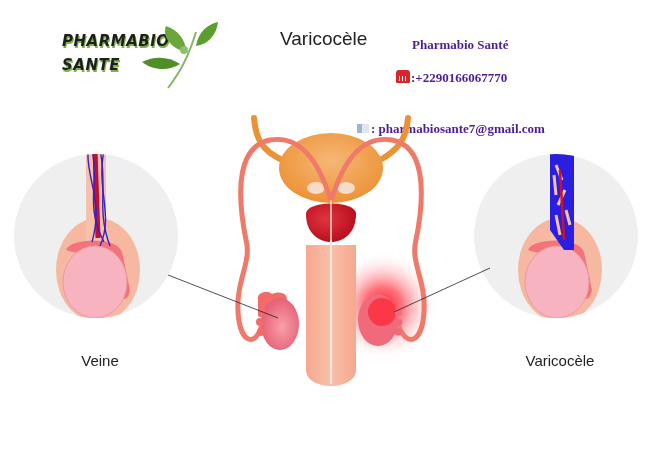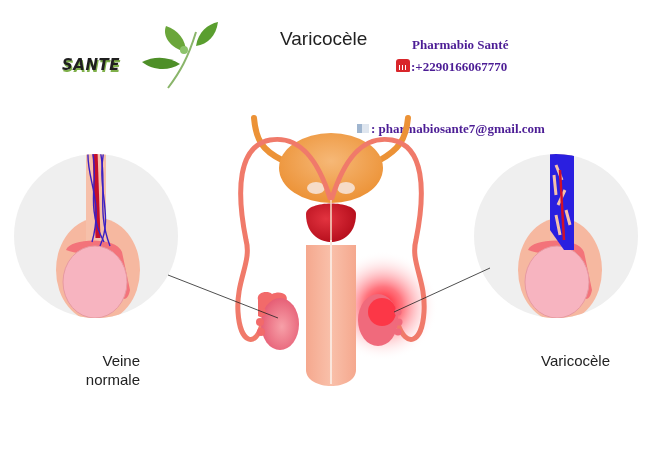--- a/index.html
+++ b/index.html
@@ -1,43 +1,44 @@
 <!DOCTYPE html>
 <html><head>
 <meta charset="utf-8">
 <style>
   html, body { margin: 0; padding: 0; background: #ffffff; }
   body { width: 653px; height: 470px; position: relative; overflow: hidden; font-family: "Liberation Sans", sans-serif; }
   .abs { position: absolute; }
   .logo-text { font-family: "DejaVu Sans", sans-serif; font-weight: bold; font-style: italic; font-size: 15px; color: #1f1f1f; letter-spacing: 0.5px; text-shadow: 1px 2px 0 #7fb04a; line-height: 22px; }
   .title { font-family: "Liberation Sans", sans-serif; font-size: 19px; color: #222; }
   .contact { font-family: Liberation Serif, serif; font-weight: bold; color: #4c1d95; font-size: 13px; white-space: nowrap; }
-  .label { font-family: "Liberation Sans", sans-serif; font-size: 15px; color: #222; text-align: right; line-height: 19px; }
+  .label { font-family: "Liberation Sans", sans-serif; font-size: 15px; color: #222; text-align: center; line-height: 19px; }
   .phone-icon { display: inline-block; width: 14px; height: 13px; background: #d9262b; border-radius: 3px 3px 1px 1px; vertical-align: -1px; margin-right: 1px; position: relative; }
   .phone-icon::after { content: ""; position: absolute; left: 3px; top: 6px; width: 8px; height: 5px; background: repeating-linear-gradient(90deg, #fff 0 1px, transparent 1px 3px); }
   .mail-icon { display: inline-block; width: 12px; height: 9px; background: linear-gradient(90deg, #9fb5cf 0 40%, #dfe6ef 40%); vertical-align: 0px; margin-right: 2px; }
 </style>
 </head>
 <body>
 
 <div class="abs" style="left:58px; top:22px; width:160px; height:68px;">
+  <div class="logo-text abs" style="left:4px; top:8px;">PHARMABIO</div>
   <div class="logo-text abs" style="left:4px; top:32px;font-style:italic;">SANTE</div>
   <svg class="abs" style="left:82px; top:0px;" width="80" height="68" viewBox="0 0 80 68">
     <path d="M28 66 C40 50, 48 36, 56 10" stroke="#8ab56a" stroke-width="2" fill="none"></path>
     <path d="M46 30 C30 26, 22 14, 26 4 C38 8, 46 18, 46 30 Z" fill="#6aa63a"></path>
     <path d="M56 24 C58 10, 68 2, 78 0 C76 14, 68 22, 56 24 Z" fill="#5a9e2f"></path>
     <path d="M40 42 C28 34, 14 34, 2 40 C12 48, 28 50, 40 42 Z" fill="#4e8f28"></path>
     <circle cx="44" cy="28" r="4" fill="#8cc36a"></circle>
   </svg>
 </div>
 
 <div class="abs title" style="left:280px; top:28px;">Varicocèle</div>
 
 <div class="abs contact" style="left:412px; top:37px;">Pharmabio Santé</div>
-<div class="abs contact" style="left:396px; top:59px;">
+<div class="abs contact" style="left:396px; top:70px;">
   <span class="phone-icon"></span><span>:+2290166067770</span>
 </div>
 <div class="abs contact" style="left:357px; top:81px;margin-top:40px;">
   <span class="mail-icon"></span><span>: pharmabiosante7@gmail.com</span>
 </div>
 
 <svg class="abs" style="left:0; top:0;" width="653" height="470" viewBox="0 0 653 470">
   <defs>
     <radialGradient id="bladderGrad" cx="50%" cy="40%" r="60%">
       <stop offset="0%" stop-color="#f6b877"></stop>
@@ -131,15 +132,14 @@
       <line x1="560" y1="170" x2="564" y2="240" stroke="#d0102a" stroke-width="2.5"></line>
     </g>
   </g>
 
   <line x1="168" y1="275" x2="278" y2="318" stroke="#222" stroke-width="0.8"></line>
   <line x1="490" y1="268" x2="394" y2="312" stroke="#222" stroke-width="0.8"></line>
 </svg>
 
 <div class="abs label" style="left:60px; top:351px; width:80px;">
   <div>Veine</div>
-  <div>normale</div>
 </div>
 <div class="abs label" style="left:510px; top:351px; width:100px;">Varicocèle</div>
 
 </body></html>

